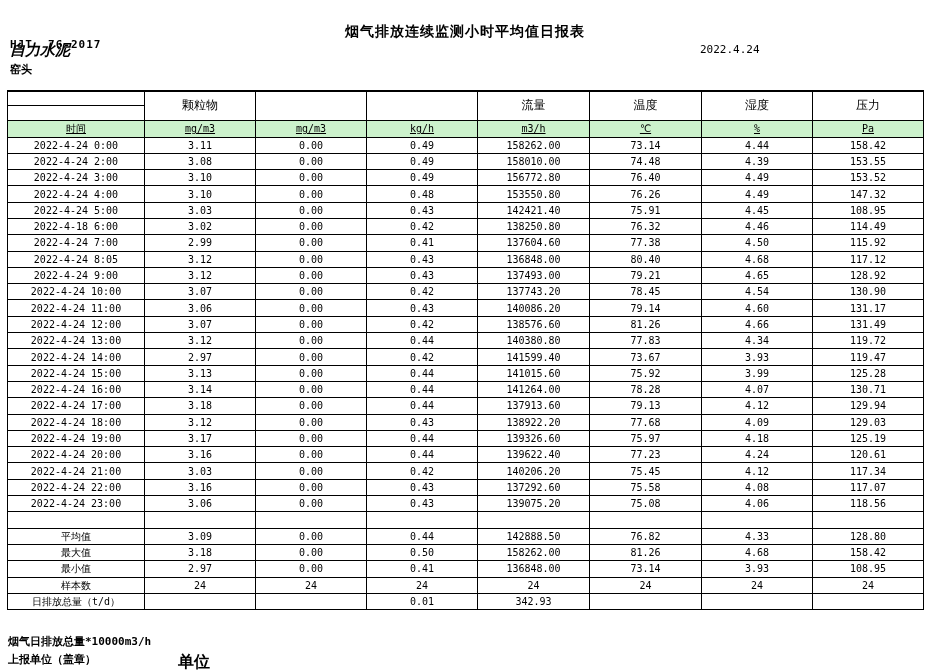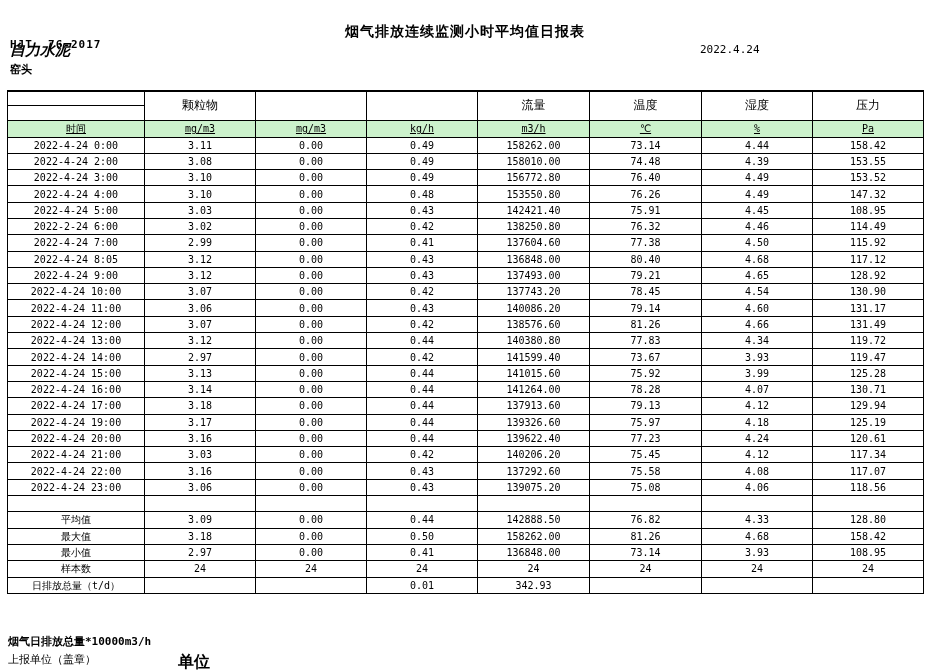--- a/index.html
+++ b/index.html
@@ -22,21 +22,21 @@
   .group-row th { height:29px; font-size:12px; }
   .group-row th.split { position:relative; }
   .group-row th.split::after { content:""; position:absolute; left:0; right:0; top:47%; border-top:1px solid #000; }
   .unit-row td { height:17px; background:var(--header-green,#ccf2cc);text-decoration:underline; }
   tbody.data tr td { height:16.3px; }
   tr.gap-row td { height:17px; }
   tbody.summary tr td { height:16.3px; }
 
   
   .foot-note { position:absolute; left:8px; top:634px; font-size:11px; font-weight:bold; }
-  .foot-report-unit { position:absolute; left:8px; top:652px; font-size:11px; font-weight:normal; }
+  .foot-report-unit { position:absolute; left:8px; top:652px; font-size:11px; font-weight:bold; }
   .foot-unit { position:absolute; left:178px; top:652px; font-size:16px; font-weight:bold; }
 </style>
 </head>
 <body>
 
 <div class="page">
 
   <div class="std-code">HJT  76-2017</div>
   <div class="title">烟气排放连续监测小时平均值日报表</div>
   <div class="company">自力水泥</div>
@@ -121,21 +121,21 @@
           <td>2022-4-24 5:00</td>
           <td>3.03</td>
           <td>0.00</td>
           <td>0.43</td>
           <td>142421.40</td>
           <td>75.91</td>
           <td>4.45</td>
           <td>108.95</td>
         </tr>
         <tr>
-          <td>2022-2-24 6:00</td>
+          <td>2022-4-18 6:00</td>
           <td>3.02</td>
           <td>0.00</td>
           <td>0.42</td>
           <td>138250.80</td>
           <td>76.32</td>
           <td>4.46</td>
           <td>114.49</td>
         </tr>
         <tr>
           <td>2022-4-24 7:00</td>
@@ -241,20 +241,30 @@
           <td>2022-4-24 17:00</td>
           <td>3.18</td>
           <td>0.00</td>
           <td>0.44</td>
           <td>137913.60</td>
           <td>79.13</td>
           <td>4.12</td>
           <td>129.94</td>
         </tr>
         <tr>
+          <td>2022-4-24 18:00</td>
+          <td>3.12</td>
+          <td>0.00</td>
+          <td>0.43</td>
+          <td>138922.20</td>
+          <td>77.68</td>
+          <td>4.09</td>
+          <td>129.03</td>
+        </tr>
+        <tr>
           <td>2022-4-24 19:00</td>
           <td>3.17</td>
           <td>0.00</td>
           <td>0.44</td>
           <td>139326.60</td>
           <td>75.97</td>
           <td>4.18</td>
           <td>125.19</td>
         </tr>
         <tr>

